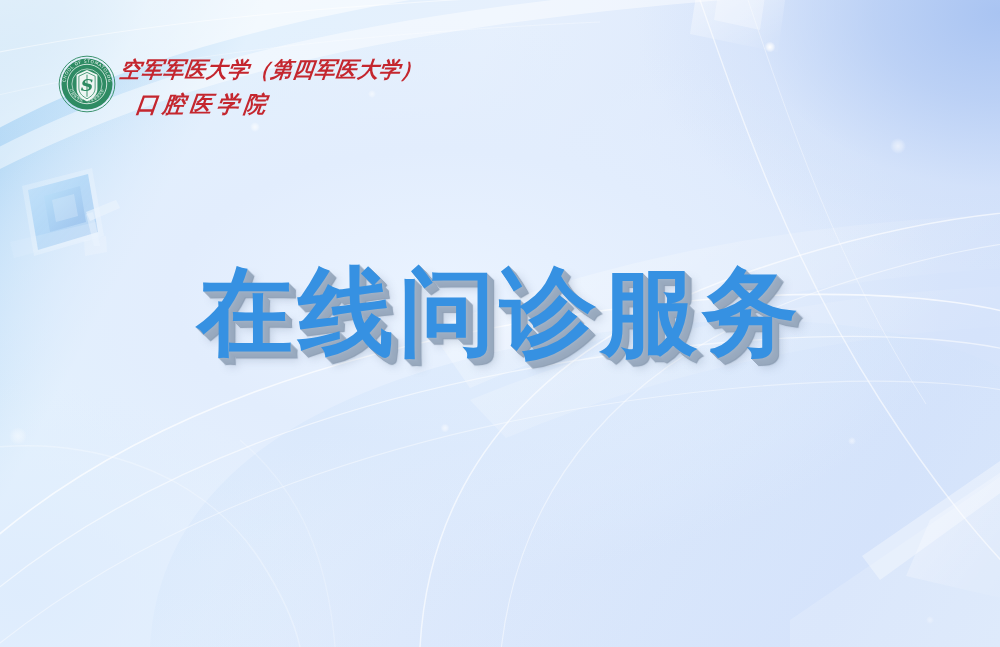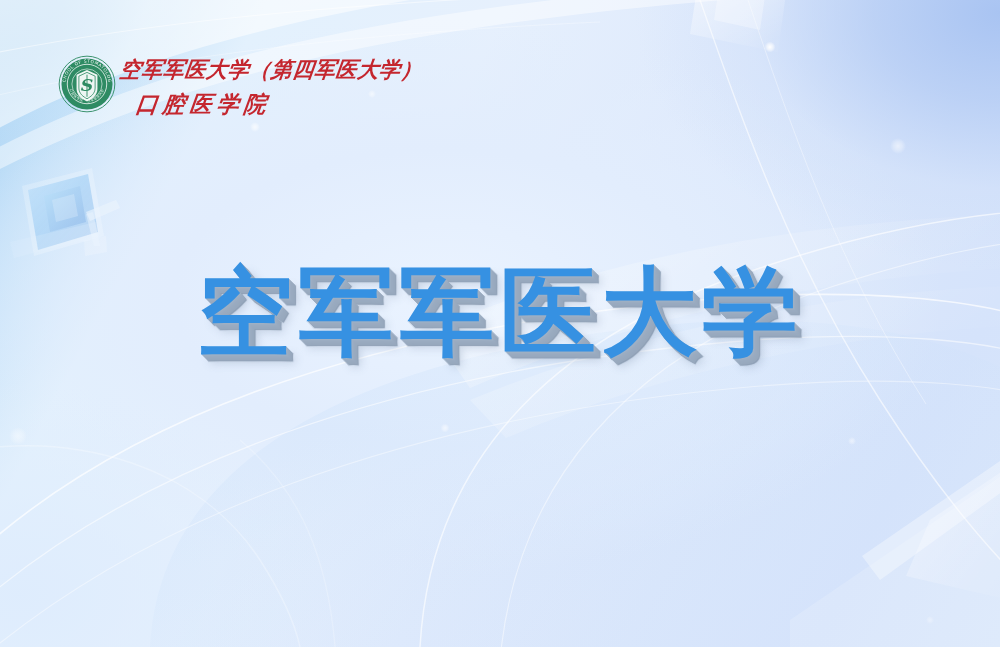--- a/index.html
+++ b/index.html
@@ -259,16 +259,16 @@
       <line x1="50" y1="34" x2="50" y2="72" stroke="#2e8b63" stroke-width="1.6"></line>
     </svg>
 
     <div class="logo-text">
       <div class="logo-line1">空军军医大学（第四军医大学）</div>
       <div class="logo-line2">口腔医学院</div>
     </div>
   </div>
 
   <div class="title-wrap">
-    <span class="title">空军军医大学</span>
+    <span class="title">在线问诊服务</span>
   </div>
 
 </div>
 
 </body></html>

